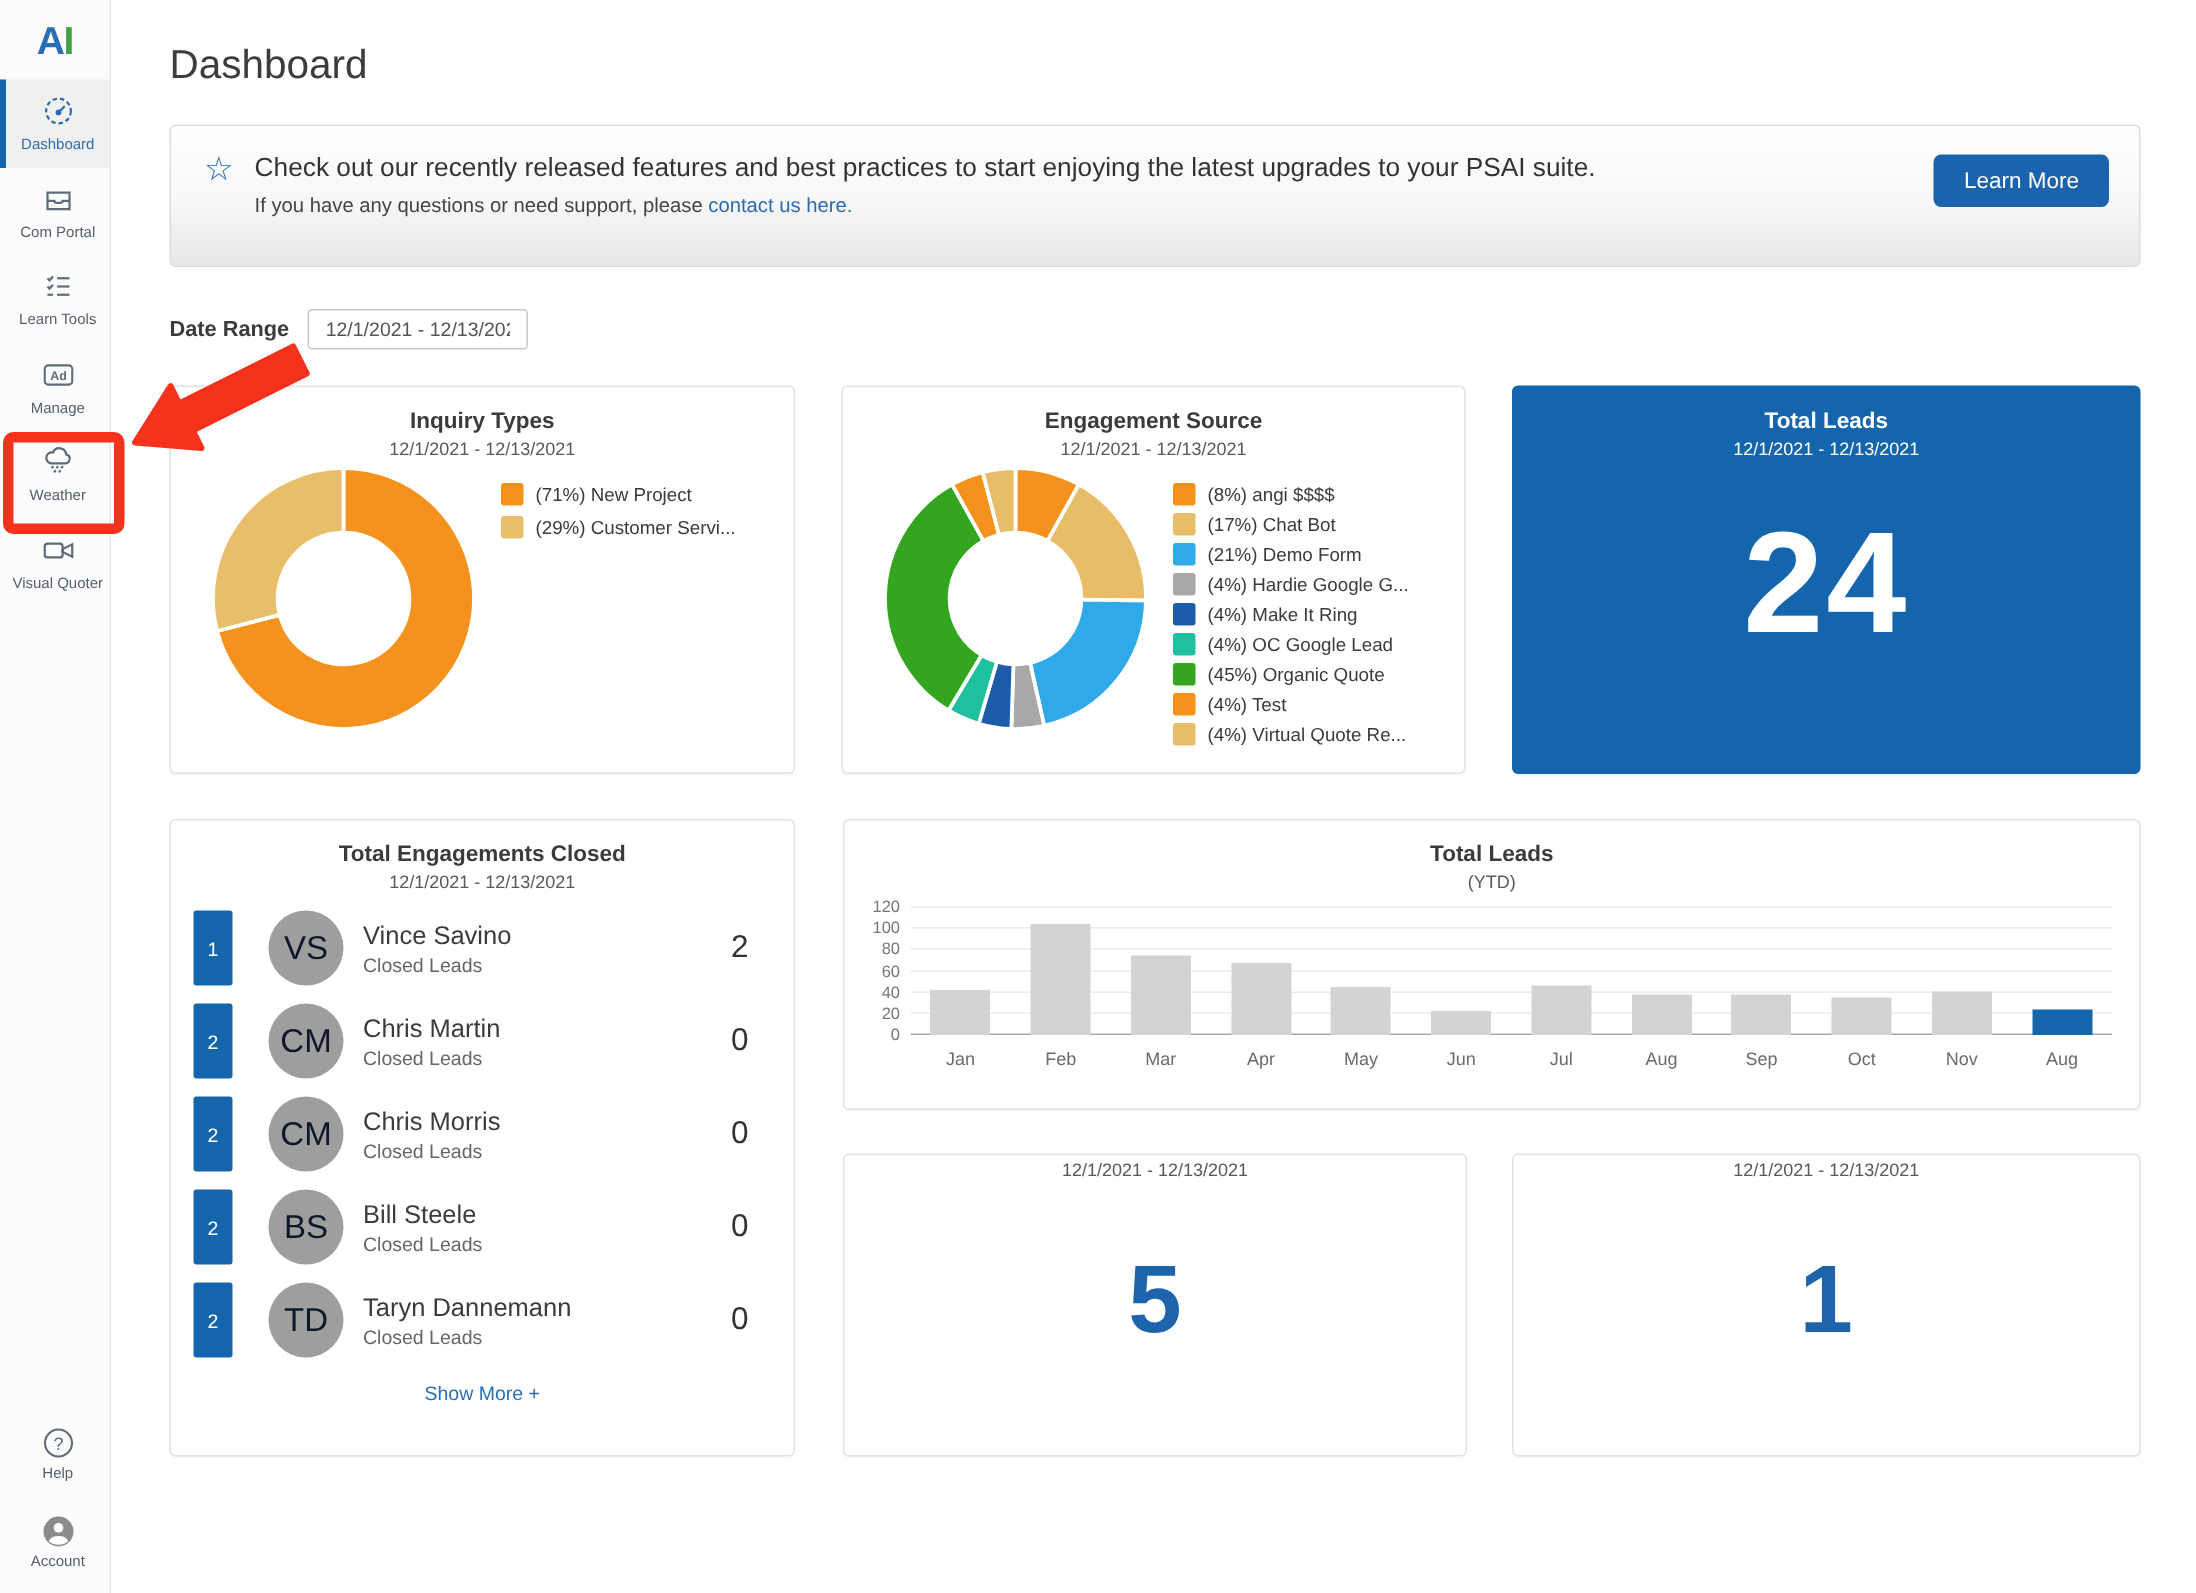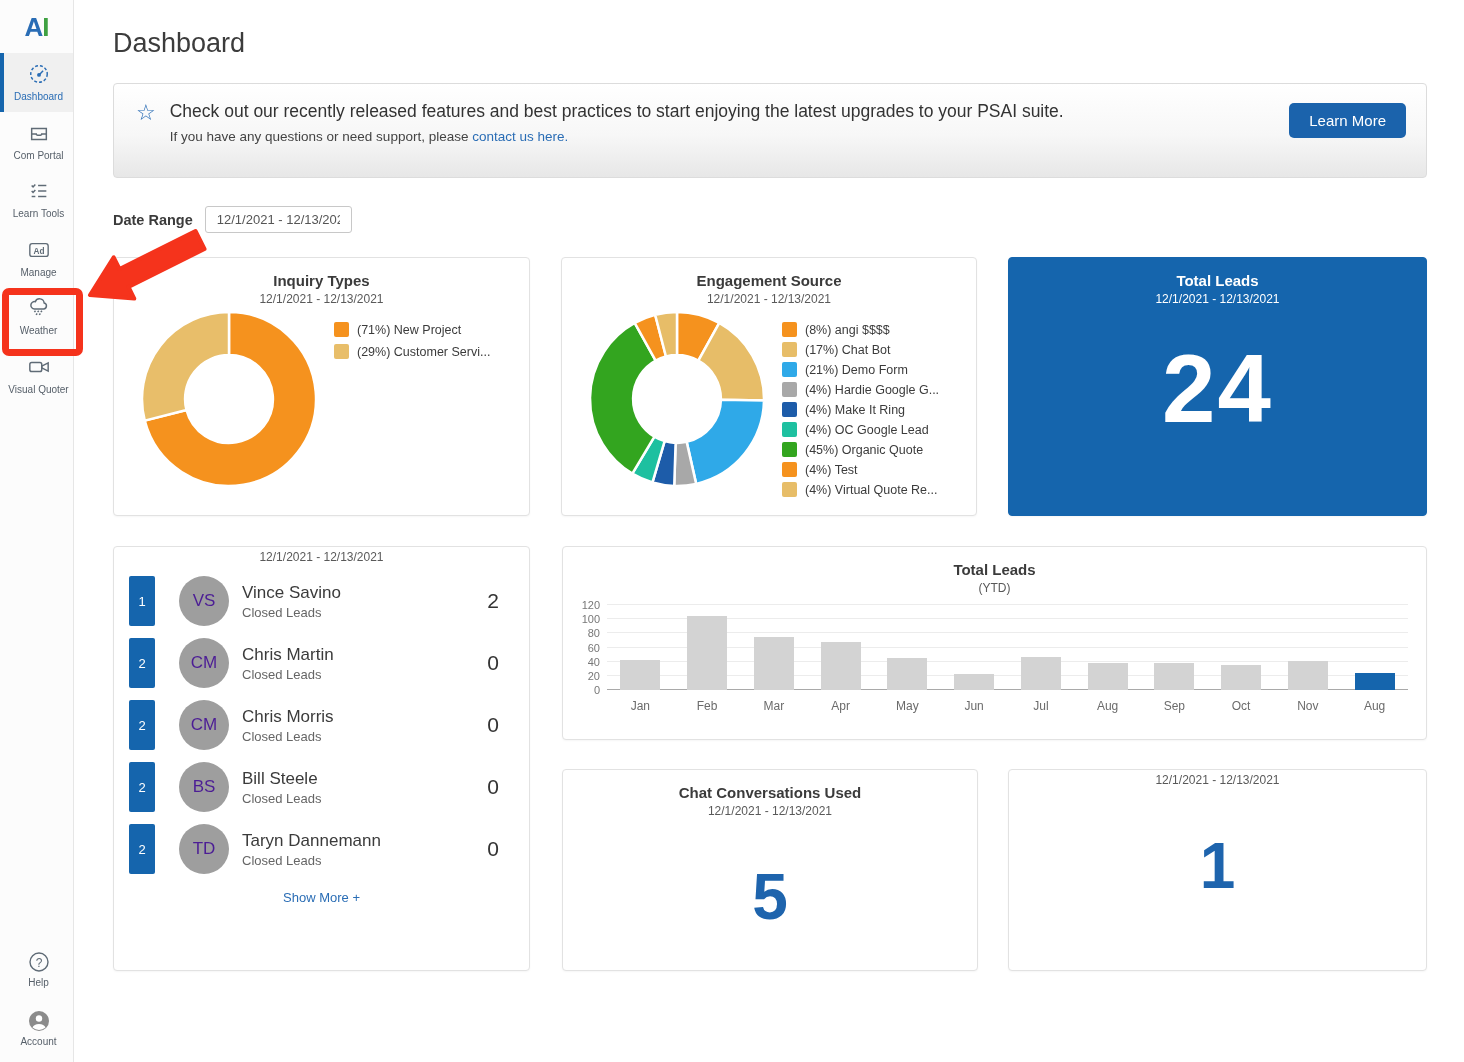--- a/index.html
+++ b/index.html
@@ -58,21 +58,21 @@
   .card-barchart { width:865px; height:194px; }
   .cards-row3 { display:flex; gap:30px; margin-top:29px; }
   .card-chat { width:416px; height:202px; }
   .card-pmi { width:419px; height:202px; }
   .bignum-blue { font-size:64px; font-weight:bold; color:#1e64ad; text-align:center; margin-top:42px; }
 
   
   .engrows { margin-top:12px; }
   .engrow { display:flex; align-items:center; padding:0 30px 0 15px; margin-bottom:12px; height:50px; }
   .rankbadge { width:26px; height:50px; background:#1565ad; color:#fff; font-size:13px; display:flex; align-items:center; justify-content:center; border-radius:2px; }
-  .avatar { width:50px; height:50px; border-radius:50%; background:#9e9e9e; color:#4c1d95; font-size:17px; font-weight:500; display:flex; align-items:center; justify-content:center; margin-left:24px; }
+  .avatar { width:50px; height:50px; border-radius:50%; background:#9e9e9e; color:#0f172a; font-size:22px; font-weight:500; display:flex; align-items:center; justify-content:center; margin-left:24px; }
   .pinfo { margin-left:13px; }
   .pname { font-size:17px; color:#3b3b3b; }
   .psub { font-size:13px; color:#666; margin-top:2px; }
   .pval { margin-left:auto; font-size:21px; color:#333; }
   .showmore { text-align:center; font-size:13px; color:#2a6db5; margin-top:16px; cursor:pointer; }
 
   
   .bar-wrap { display:flex; margin-top:10px; padding:0 18px 0 8px; }
   .ylabels { position:relative; width:36px; height:85px; flex-shrink:0; }
   .ylabels div { position:absolute; right:7px; font-size:11px; color:#777; transform:translateY(50%); }
@@ -284,20 +284,21 @@
 
     <section class="card card-totalleads">
       <div class="ctitle">Total Leads</div>
       <div class="csub">12/1/2021 - 12/13/2021</div>
       <div class="bignum-white">24</div>
     </section>
   </div>
 
   <div class="cards-row2">
     <section class="card card-engclosed">
+      <div class="ctitle">Total Engagements Closed</div>
       <div class="csub">12/1/2021 - 12/13/2021</div>
       <div class="engrows" id="eng-rows">
           <div class="engrow">
             <div class="rankbadge">1</div>
             <div class="avatar">VS</div>
             <div class="pinfo">
               <div class="pname">Vince Savino</div>
               <div class="psub">Closed Leads</div>
             </div>
             <div class="pval">2</div>
@@ -420,21 +421,20 @@
                 <div>Oct</div>
                 <div>Nov</div>
                 <div>Aug</div>
               </div>
             </div>
           </div>
       </section>
 
       <div class="cards-row3">
         <section class="card card-chat">
-          <div class="ctitle">Chat Conversations Used</div>
           <div class="csub">12/1/2021 - 12/13/2021</div>
           <div class="bignum-blue">5</div>
         </section>
         <section class="card card-pmi">
           <div class="csub">12/1/2021 - 12/13/2021</div>
           <div class="bignum-blue">1</div>
         </section>
       </div>
     </div>
   </div>

